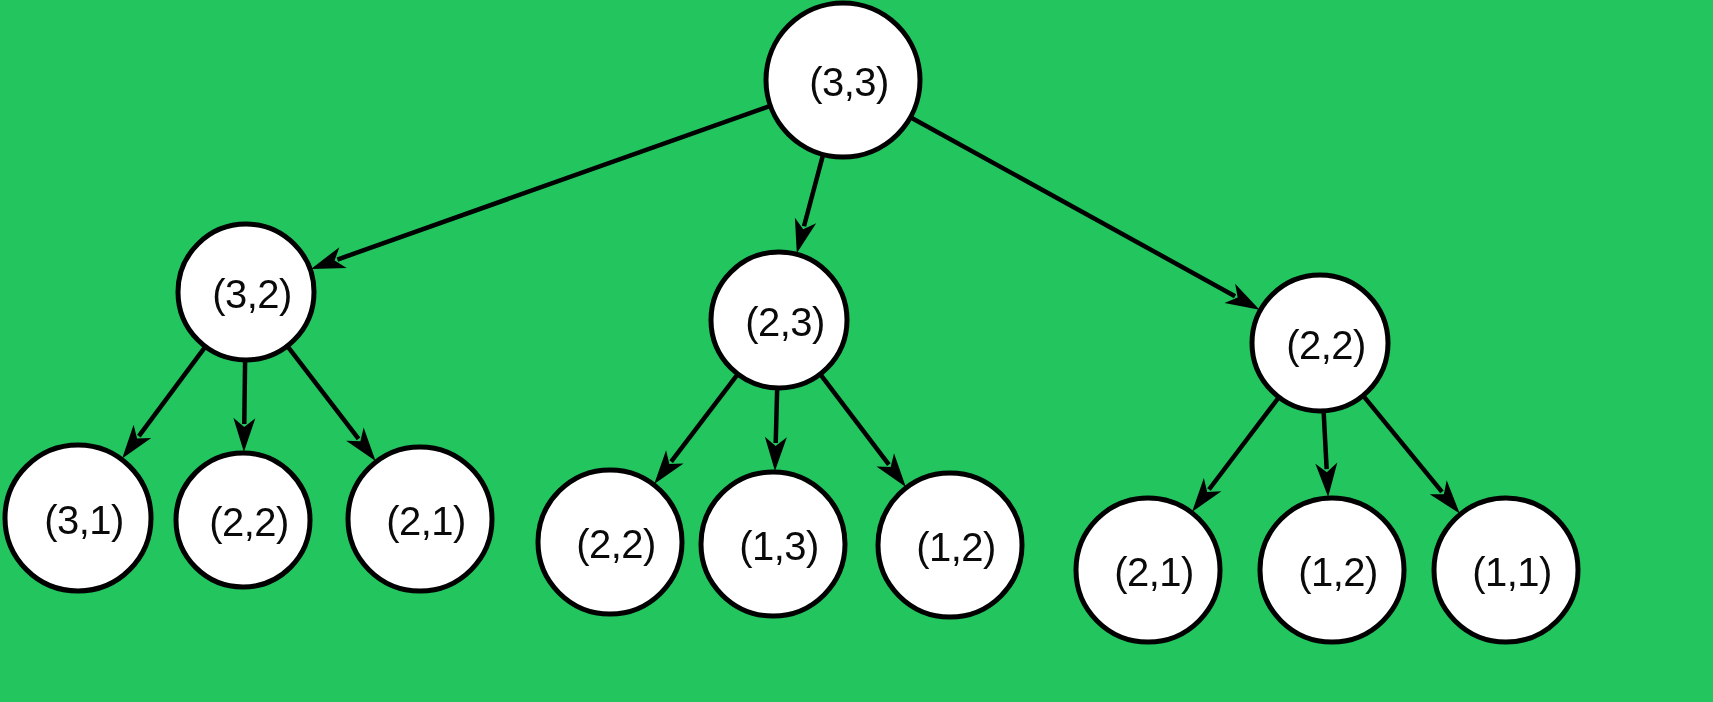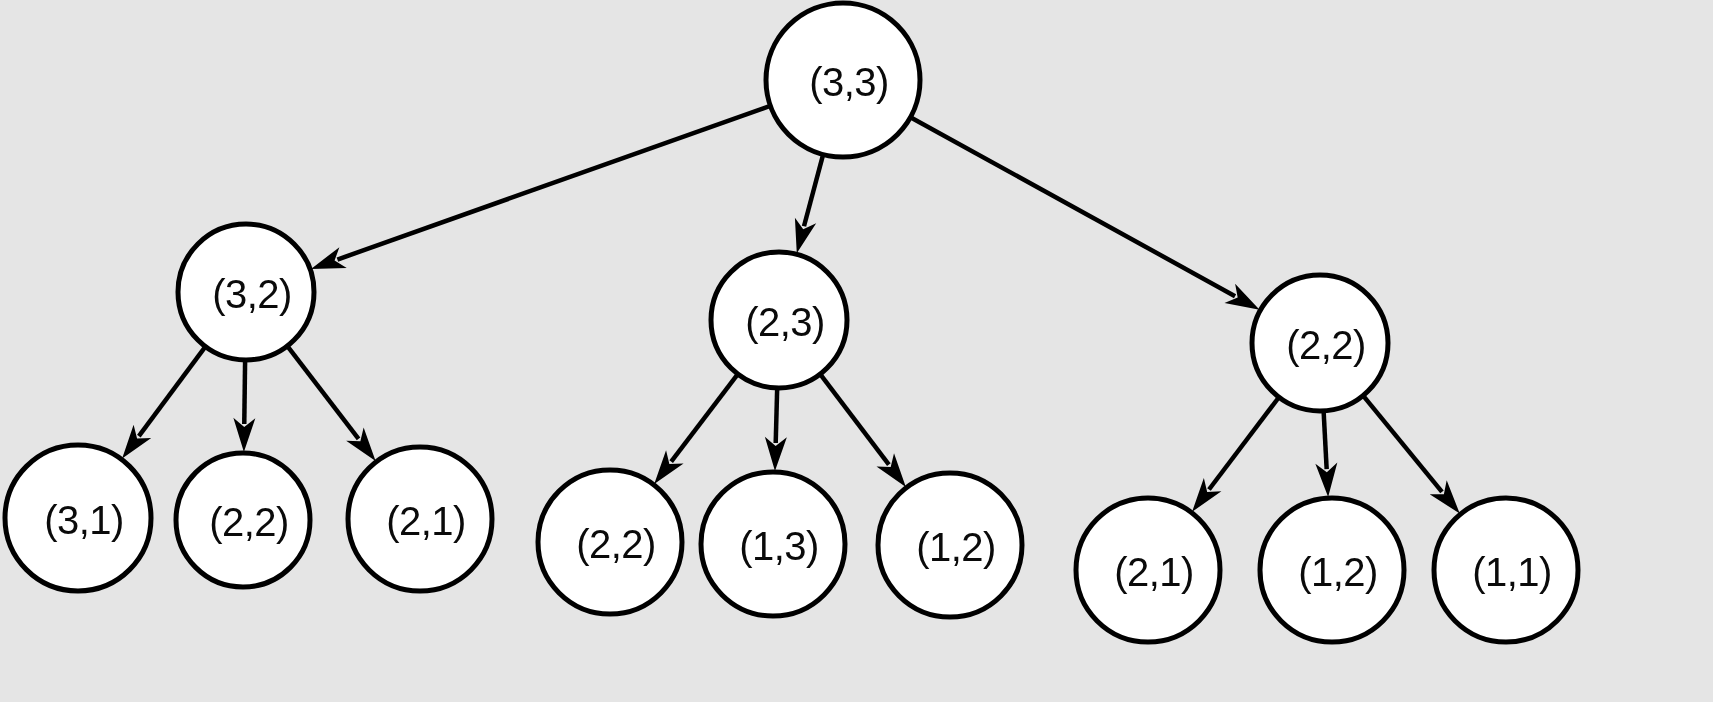--- a/index.html
+++ b/index.html
@@ -7,21 +7,21 @@
     padding: 0;
     background: #ffffff;
   }
   body {
     font-family: "Liberation Sans", sans-serif;
   }
   #diagram-root {
     position: relative;
     width: 1713px;
     height: 702px;
-    background: #e5e5e5;
+    background: #22c55e;
     overflow: hidden;
   }
   svg#tree-svg {
     display: block;
     width: 1713px;
     height: 702px;
   }
   .node-circle {
     fill: #ffffff;
     stroke: #000000;

